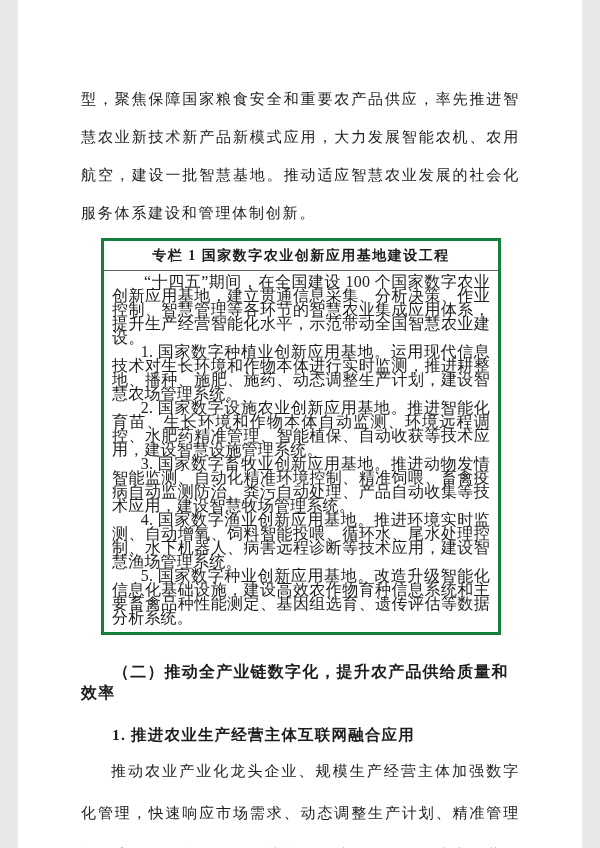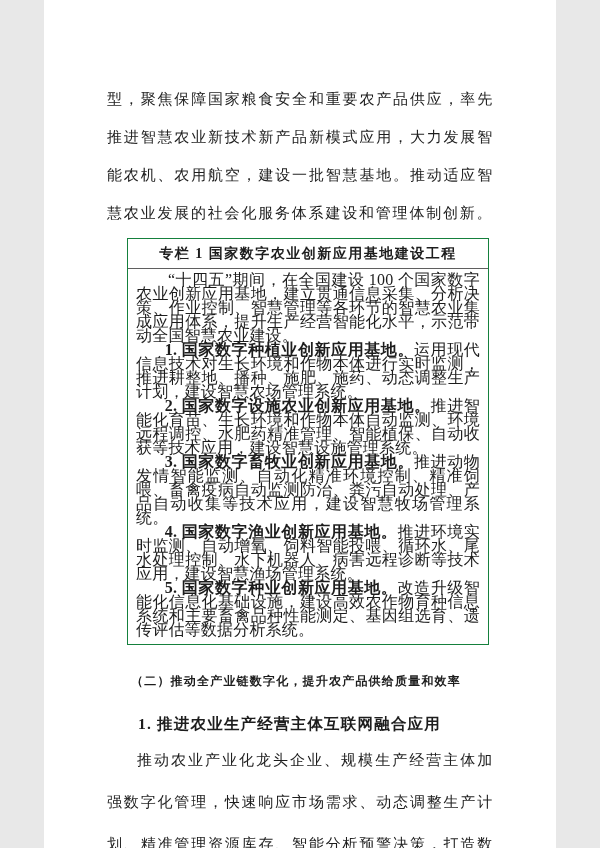--- a/index.html
+++ b/index.html
@@ -1,18 +1,18 @@
 <!DOCTYPE html>
 <html><head>
 <meta charset="utf-8">
 <style>
   html, body { margin: 0; padding: 0; background: #e8e8e8; }
   .page {
     position: relative;
-    width: 512px;
+    width: 564px;
     height: 848px;
     margin: 0 auto;
     background: #ffffff;
     color: #1d1d1d;
     font-family: "Liberation Serif", "DejaVu Serif", serif;
     overflow: hidden;
     box-sizing: border-box;
   }
   .content {
     padding: 80px 62px 0 63px;
@@ -22,47 +22,47 @@
     font-size: 15px;
     line-height: 38px;
     letter-spacing: 1.8px;
     text-align: justify;
     text-justify: inter-character;
   }
   .para.indent { text-indent: 2em; }
 
   
   .feature-box {
-    margin: 6px 5px 0 20px;
-    border: 1px solid #15803d;
+    margin: 6px 19px 0 20px;
+    border: 3px solid #15803d;
   }
   .box-title {
     font-size: 14px;
     font-weight: bold;
     text-align: center;
     letter-spacing: 1.5px;
     padding: 6px 0 5px 0;
     border-bottom: 1px solid #5f5f5f;
   }
   .box-body {
     padding: 4px 8px 7px 8px;
     font-size: 16px;
     line-height: 14px;
     letter-spacing: 0.2px;
     text-align: justify;
     text-justify: inter-character;
   }
   .box-body p { margin: 0; }
   .box-intro { text-indent: 2em; }
   .box-item { text-indent: 1.8em; }
-  .box-item .lead { font-weight: bold; }
+  .box-item .lead { font-weight: normal; }
 
   .section-heading {
     margin: 26px 0 0 0;
-    font-size: 12px;
+    font-size: 16px;
     font-weight: bold;
     letter-spacing: 1.2px;
     line-height: 21px;
     text-indent: 2em;
   }
   .sub-heading {
     margin: 21px 0 0 0;
     font-size: 15.5px;
     font-weight: bold;
     letter-spacing: 1.2px;

